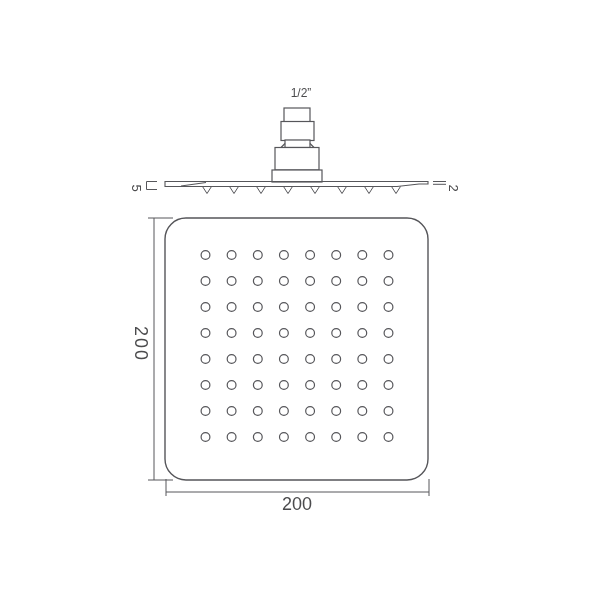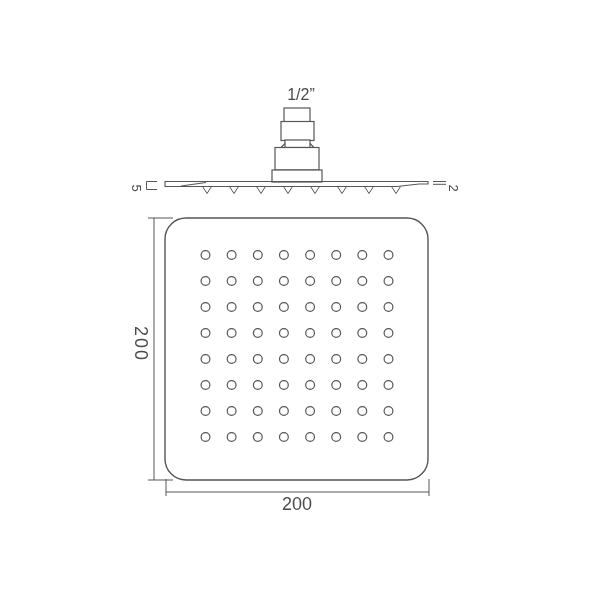--- a/index.html
+++ b/index.html
@@ -23,21 +23,21 @@
   .label{
     position:absolute;
     color:var(--text);
     white-space:nowrap;
     line-height:1;
     user-select:none;
   }
   .lbl-center{transform:translateX(-50%);}
   .lbl-rot{transform:translate(-50%,-50%) rotate(90deg);}
   .fs-lg{font-size:18px;}
-  .fs-md{font-size:16px;}
+  .fs-md{font-size:12px;}
   .fs-sm{font-size:13px;}
   .ls{letter-spacing:2px;}
   .stroke{fill:none;stroke:var(--line);}
   .stroke-fill{fill:#ffffff;stroke:var(--line);}
 </style>
 </head>
 <body>
 
 <div class="canvas">
 

